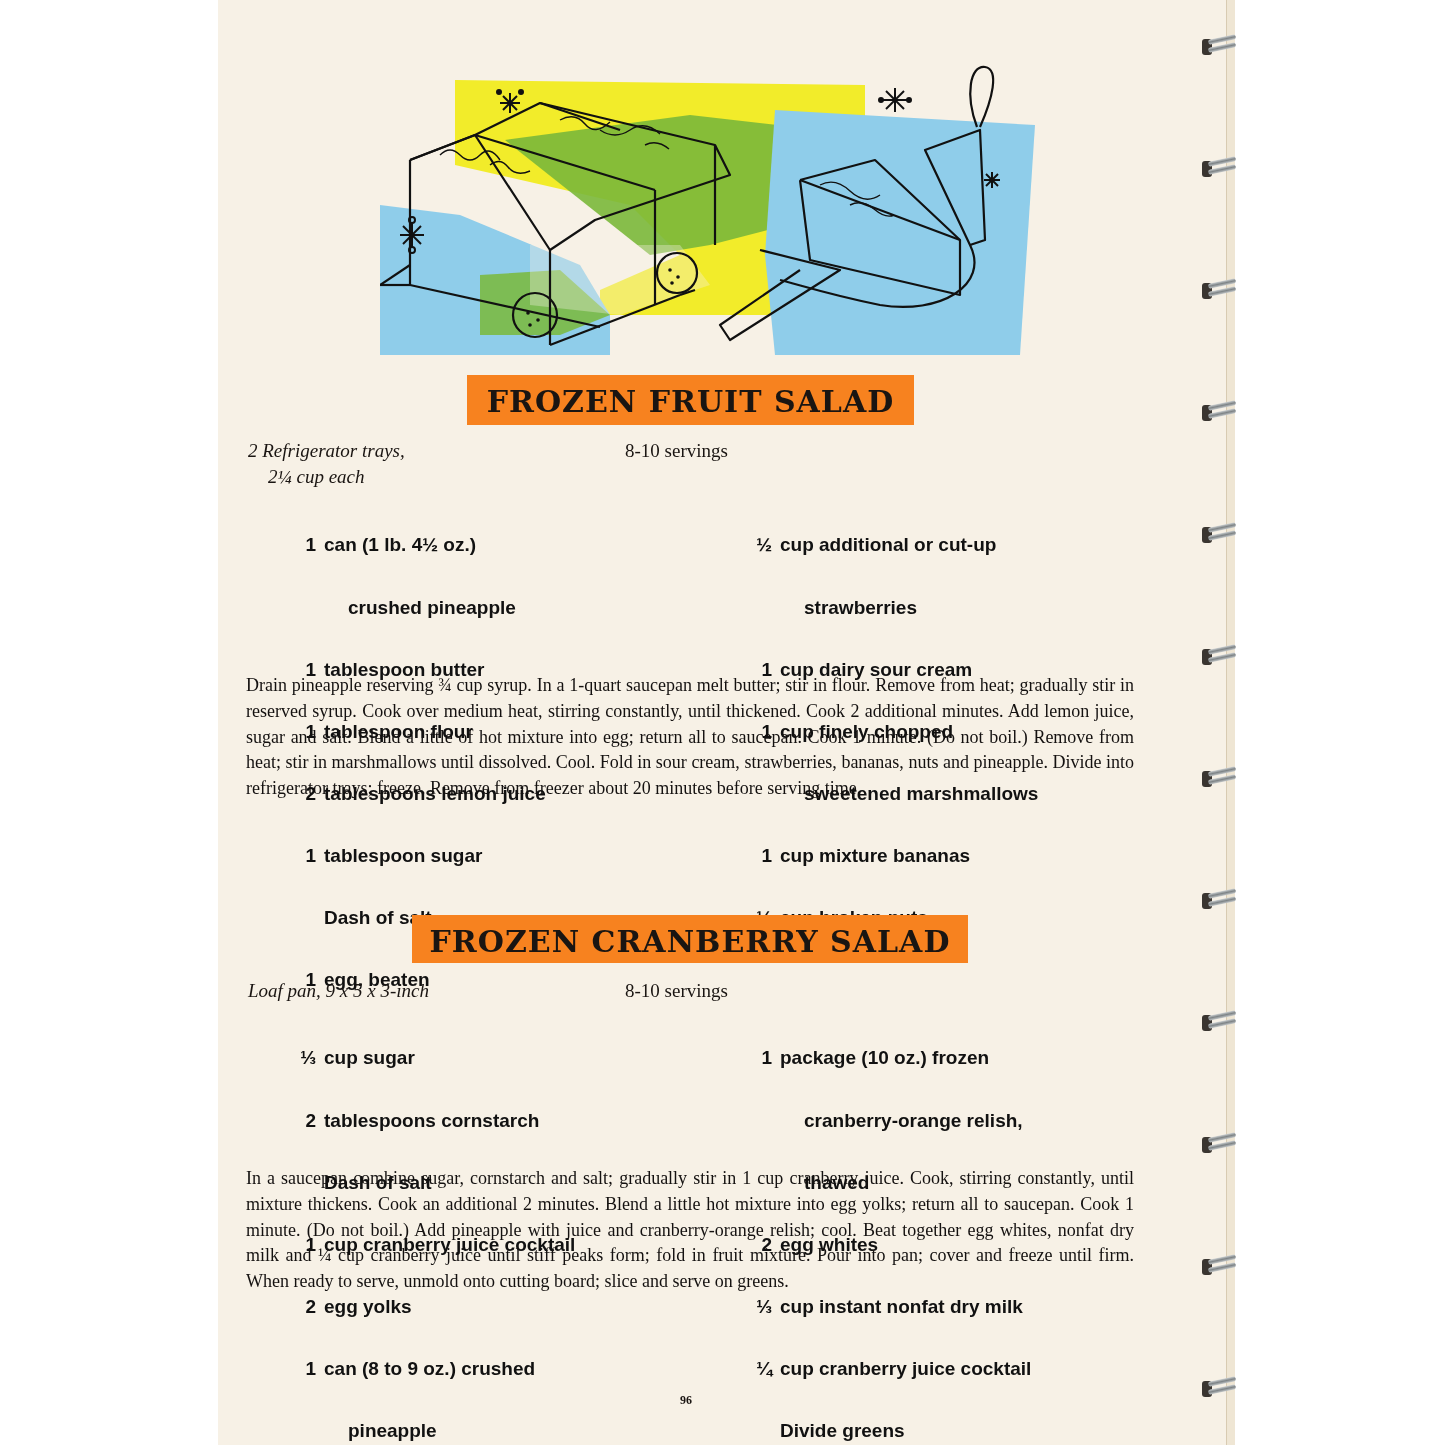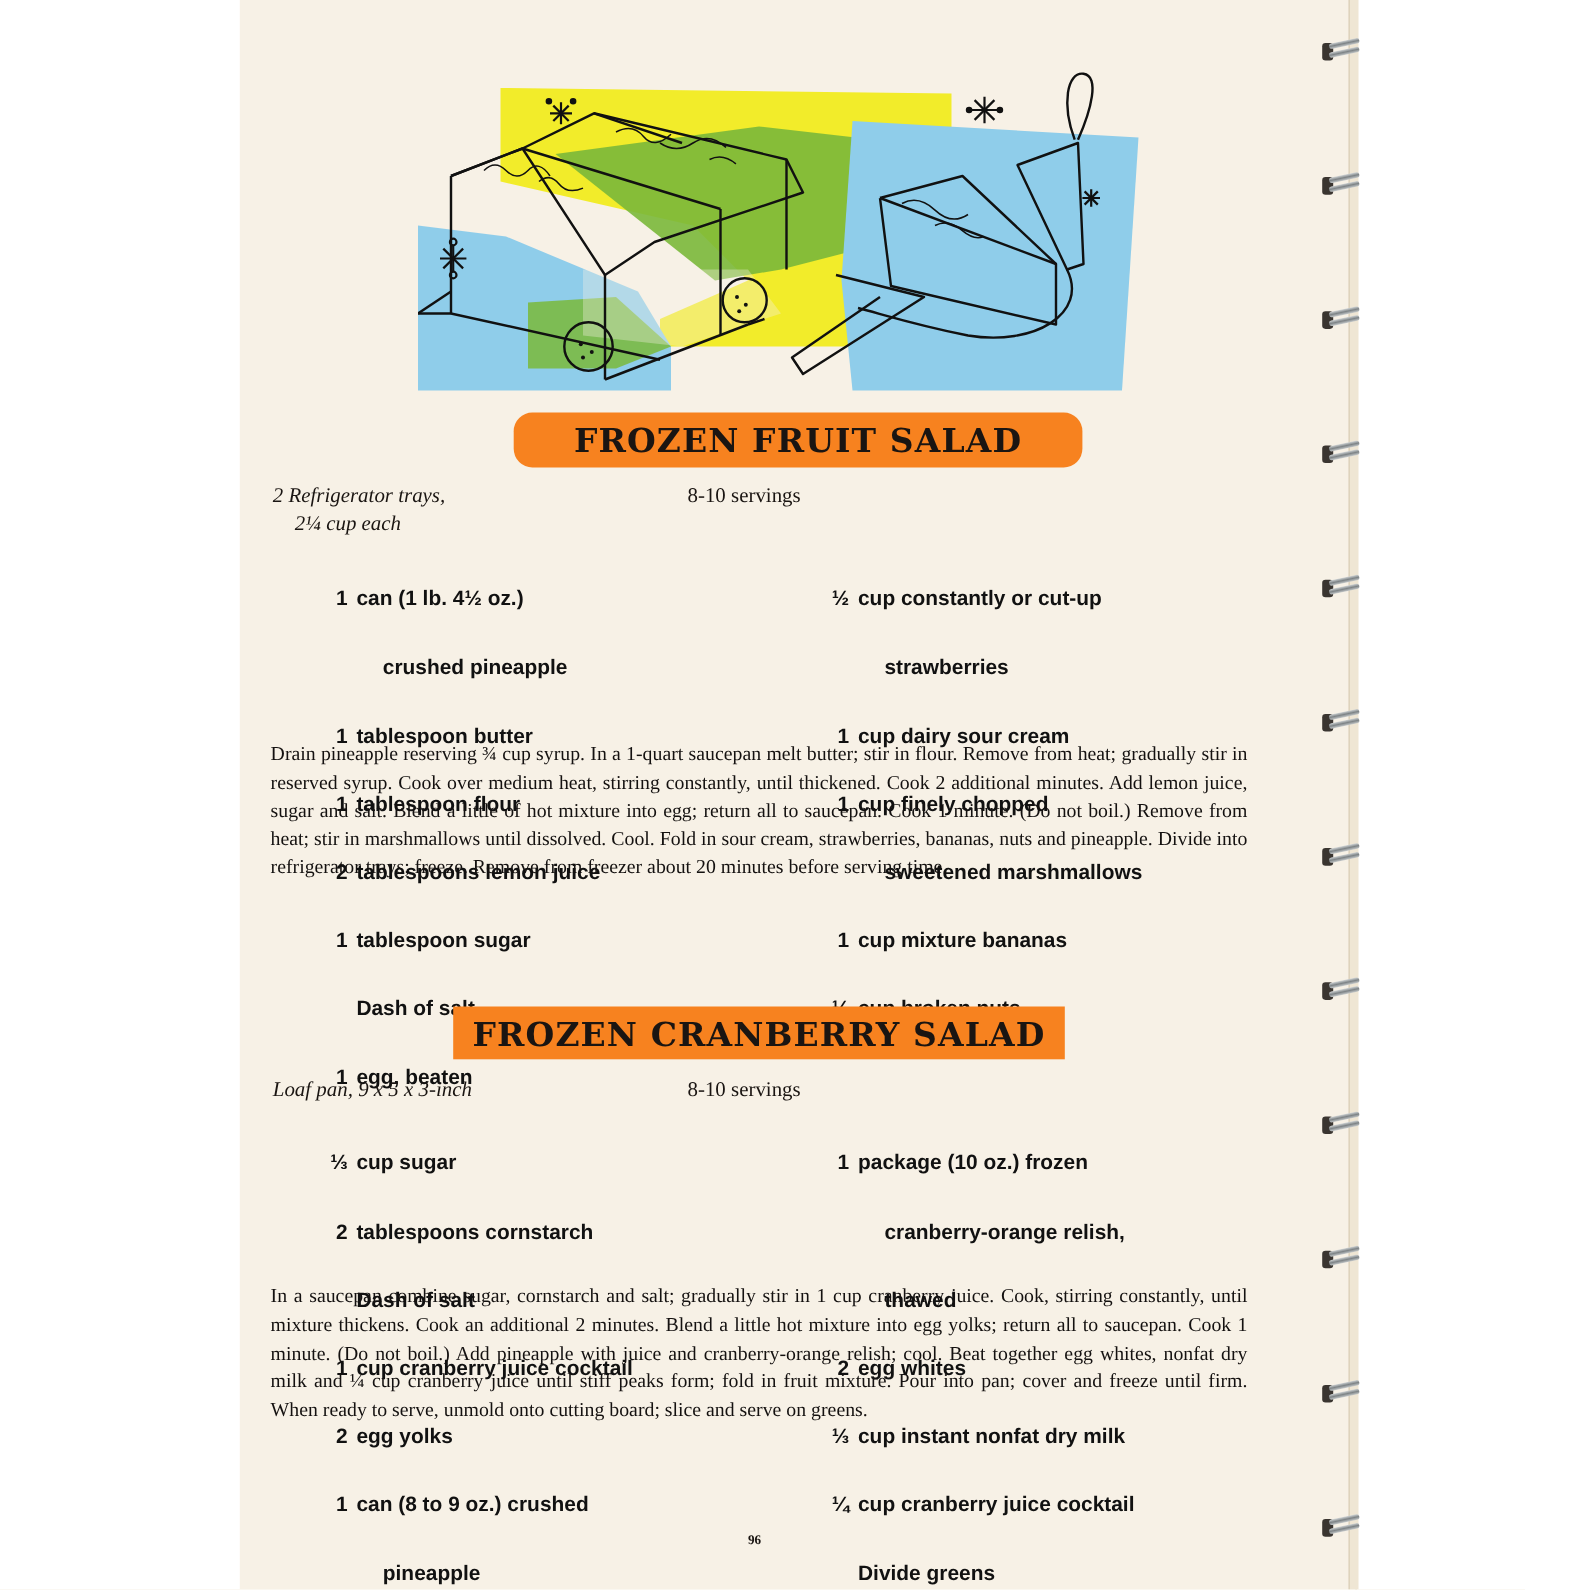--- a/index.html
+++ b/index.html
@@ -4,21 +4,21 @@
 <style>
   html, body { margin:0; padding:0; }
   body { width:1445px; height:1445px; background:#ffffff; position:relative; overflow:hidden; font-family:"DejaVu Serif", serif; }
   .page { position:absolute; left:218px; top:0; width:1016px; height:1445px; background:#f7f1e6; box-shadow: inset -2px 0 0 #e0d6c2; }
   .spine { position:absolute; left:1226px; top:0; width:8px; height:1445px; background:#efe6d4; border-left:1px solid #d8cbb2; }
   .coil { position:absolute; left:1200px; width:36px; height:26px; }
   .coil .hole { position:absolute; left:2px; top:6px; width:10px; height:16px; background:#3a3530; border-radius:3px; }
   .coil .wire { position:absolute; left:8px; height:5px; width:28px; border-radius:3px; background:linear-gradient(#cfd3d4,#7d8386,#c5c9ca); transform:rotate(-12deg); }
   .illus { position:absolute; left:380px; top:55px; width:680px; height:310px; }
   .banner { position:absolute; background:#f7821f; color:#1a1512; font-family:"DejaVu Serif", serif; font-weight:bold; text-align:center; letter-spacing:1px; }
-  .banner1 { left:467px; top:375px; width:517px; height:50px; line-height:54px; font-size:30px;border-radius:17px; }
+  .banner1 { left:467px; top:375px; width:447px; height:50px; line-height:54px; font-size:30px; }
   .banner2 { left:412px; top:915px; width:556px; height:48px; line-height:54px; font-size:30px; }
   .meta { position:absolute; font-size:19px; color:#1a1512; font-family:"Liberation Serif", serif; }
   .meta.it { font-style:italic; }
   .ing { position:absolute; font-family:"Liberation Sans", sans-serif; font-weight:bold; font-size:19px; line-height:20.7px; color:#111; white-space:pre; }
   .ing .row { display:flex; }
   .ing .q { display:inline-block; width:26px; text-align:right; margin-right:8px; }
   .ing .cont { padding-left:34px; }
   .ing .cont2 { padding-left:58px; }
   .para { position:absolute; left:246px; width:888px; font-family:"Liberation Serif", serif; font-size:18px; line-height:25.8px; color:#141110; text-align:justify; }
   .pagenum { position:absolute; left:680px; top:1393px; font-size:12px; font-weight:bold; color:#1a1512; font-family:"Liberation Serif", serif; }
@@ -190,21 +190,21 @@
   <div class="row cont2"><span>crushed pineapple</span></div>
   <div class="row"><span class="q">1</span><span>tablespoon butter</span></div>
   <div class="row"><span class="q">1</span><span>tablespoon flour</span></div>
   <div class="row"><span class="q">2</span><span>tablespoons lemon juice</span></div>
   <div class="row"><span class="q">1</span><span>tablespoon sugar</span></div>
   <div class="row cont"><span>Dash of salt</span></div>
   <div class="row"><span class="q">1</span><span>egg, beaten</span></div>
 </div>
 
 <div class="ing" style="left:746px;top:494px">
-  <div class="row"><span class="q">½</span><span>cup constantly or cut-up</span></div>
+  <div class="row"><span class="q">½</span><span>cup additional or cut-up</span></div>
   <div class="row cont2"><span>strawberries</span></div>
   <div class="row"><span class="q">1</span><span>cup dairy sour cream</span></div>
   <div class="row"><span class="q">1</span><span>cup finely chopped</span></div>
   <div class="row cont2"><span>sweetened marshmallows</span></div>
   <div class="row"><span class="q">1</span><span>cup mixture bananas</span></div>
   <div class="row"><span class="q">½</span><span>cup broken nuts</span></div>
 </div>
 
 <div class="para" style="top:673px">Drain pineapple reserving ¾ cup syrup. In a 1-quart saucepan melt butter; stir in flour. Remove from heat; gradually stir in reserved syrup. Cook over medium heat, stirring constantly, until thickened. Cook 2 additional minutes. Add lemon juice, sugar and salt. Blend a little of hot mixture into egg; return all to saucepan. Cook 1 minute. (Do not boil.) Remove from heat; stir in marshmallows until dissolved. Cool. Fold in sour cream, strawberries, bananas, nuts and pineapple. Divide into refrigerator trays; freeze. Remove from freezer about 20 minutes before serving time.</div>
 

